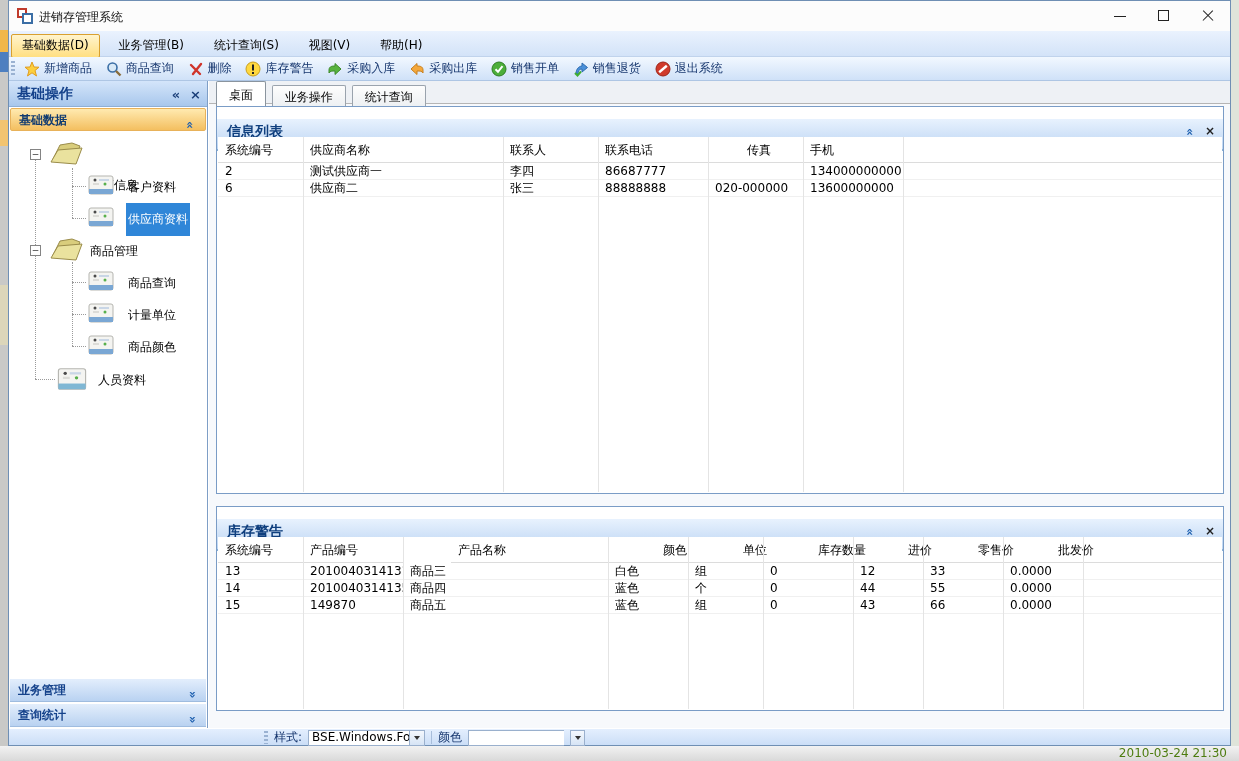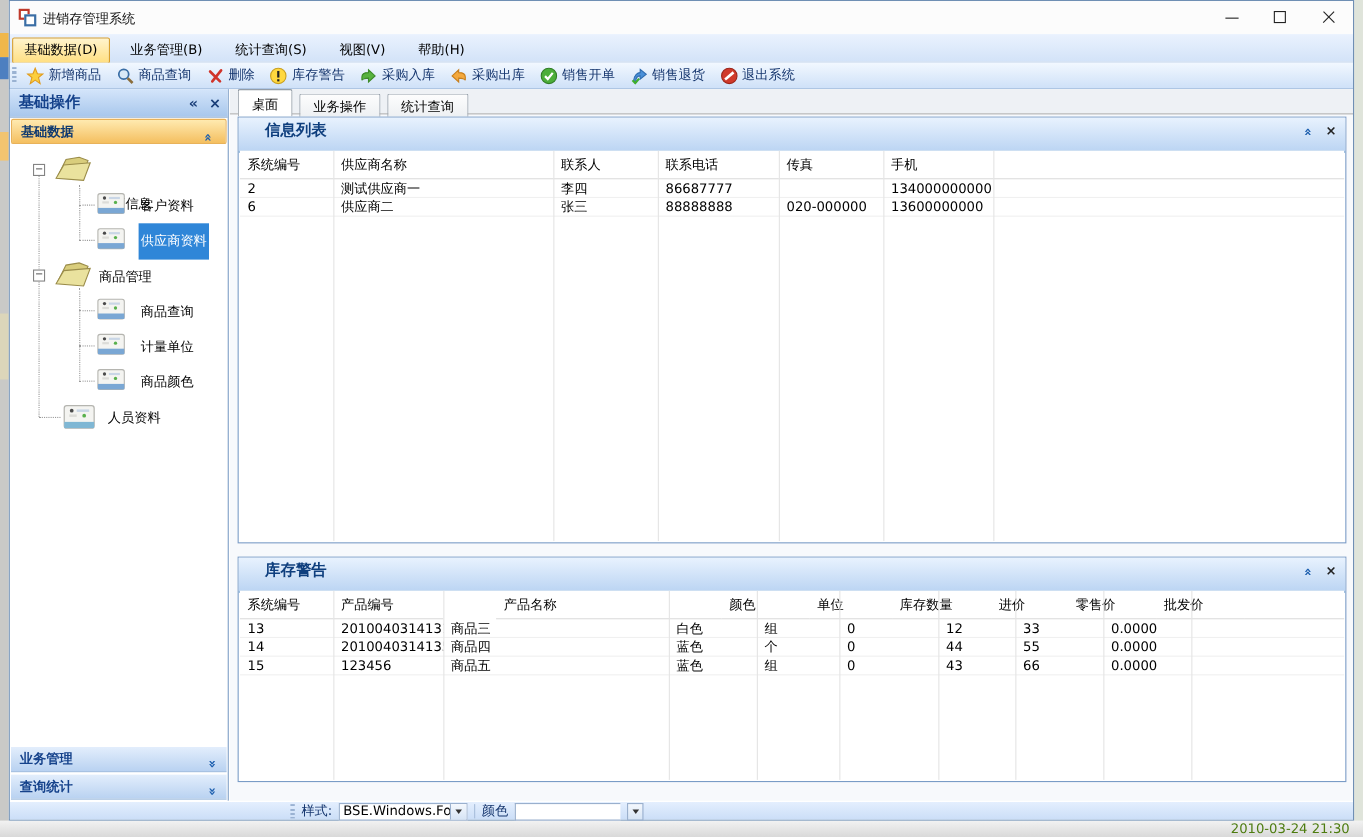--- a/index.html
+++ b/index.html
@@ -79,23 +79,23 @@
   
   .main { position:absolute; left:200px; top:80px; right:0; height:647px; background:#f7f9fc; }
   .tabstrip { position:absolute; left:0; top:0; right:0; height:23px; background:#eef1f5; border-bottom:1px solid #b5b5b5; }
   .tab { display:inline-block; margin-left:2px; padding:3px 12px 2px 12px; border:1px solid #9aa3ad; border-bottom:none;
     background:linear-gradient(#fdfdfd,#eceff2); border-radius:2px 2px 0 0; position:relative; top:2px; font-size:12px; }
   .tab.active { background:#fff; top:0px; padding-top:5px; margin-left:7px; border-color:#8a949e; }
 
   .panel { position:absolute; left:7px; width:1008px; background:#fff; border:1px solid #7a9cc6; }
   .panel-info  { top:25px;  height:388px; }
   .panel-stock { top:425px; height:205px; }
-  .panel-header { position:absolute; left:0; top:0; right:0; height:32px;
+  .panel-header { position:absolute; left:0; top:12px; right:0; height:32px;
     background:linear-gradient(#e8f2fe,#bcd5f3); border-bottom:2px solid #86aed6;
-    color:#0f3f7e; font-weight:bold; font-size:14px; line-height:24px; padding-left:24px; }
+    color:#0f3f7e; font-weight:bold; font-size:14px; line-height:24px; padding-left:10px; }
   .panel-header .ph-icons { position:absolute; right:8px; top:0; height:24px; display:flex; align-items:center; gap:12px;
     font-size:12px; color:#1d5fae; font-weight:bold; }
   .ph-close { color:#222; font-weight:bold; }
   .tablewrap { position:absolute; left:1px; top:30px; right:1px; bottom:1px; background:#fff; overflow:hidden; }
 
   .trow { display:flex; position:relative; }
   .tcell { flex:none; overflow:hidden; white-space:nowrap; padding-left:7px; }
   .thead .tcell { height:26px; line-height:26px; border-bottom:1px solid #dcdcdc; font-size:12px; }
   .tbody .tcell { height:17px; line-height:17px; border-bottom:1px solid #f0f0f0; font-size:12px; }
   .vline { position:absolute; top:0; bottom:0; width:1px; background:#e4e4e4; }
@@ -341,21 +341,21 @@
           <span class="chev chev-up">«</span>
           <span class="ph-close">×</span>
         </span>
       </div>
       <div class="tablewrap">
           <div class="trow thead">
             <div class="tcell" style="width: 85px;">系统编号</div>
             <div class="tcell" style="width: 200px;">供应商名称</div>
             <div class="tcell" style="width: 95px;">联系人</div>
             <div class="tcell" style="width: 110px;">联系电话</div>
-            <div class="tcell" style="width: 95px;">传真</div>
+            <div class="tcell" style="width: 95px; text-align: center;">传真</div>
             <div class="tcell" style="width: 100px;">手机</div>
             <div class="tcell" style="width: 321px;"></div>
           </div>
           <div class="trow tbody">
             <div class="tcell" style="width: 85px;">2</div>
             <div class="tcell" style="width: 200px;">测试供应商一</div>
             <div class="tcell" style="width: 95px;">李四</div>
             <div class="tcell" style="width: 110px;">86687777</div>
             <div class="tcell" style="width: 95px;"></div>
             <div class="tcell" style="width: 100px;">134000000000</div>
@@ -419,21 +419,21 @@
             <div class="tcell" style="width: 80px;">蓝色</div>
             <div class="tcell" style="width: 75px;">个</div>
             <div class="tcell" style="width: 90px;">0</div>
             <div class="tcell" style="width: 70px;">44</div>
             <div class="tcell" style="width: 80px;">55</div>
             <div class="tcell" style="width: 80px;">0.0000</div>
             <div class="tcell" style="width: 141px;"></div>
           </div>
           <div class="trow tbody">
             <div class="tcell" style="width: 85px;">15</div>
-            <div class="tcell" style="width: 100px;">123456</div>
+            <div class="tcell" style="width: 100px;">149870</div>
             <div class="tcell" style="width: 205px;">商品五</div>
             <div class="tcell" style="width: 80px;">蓝色</div>
             <div class="tcell" style="width: 75px;">组</div>
             <div class="tcell" style="width: 90px;">0</div>
             <div class="tcell" style="width: 70px;">43</div>
             <div class="tcell" style="width: 80px;">66</div>
             <div class="tcell" style="width: 80px;">0.0000</div>
             <div class="tcell" style="width: 141px;"></div>
           </div>
           <div class="vline" style="left: 85px;"></div>

